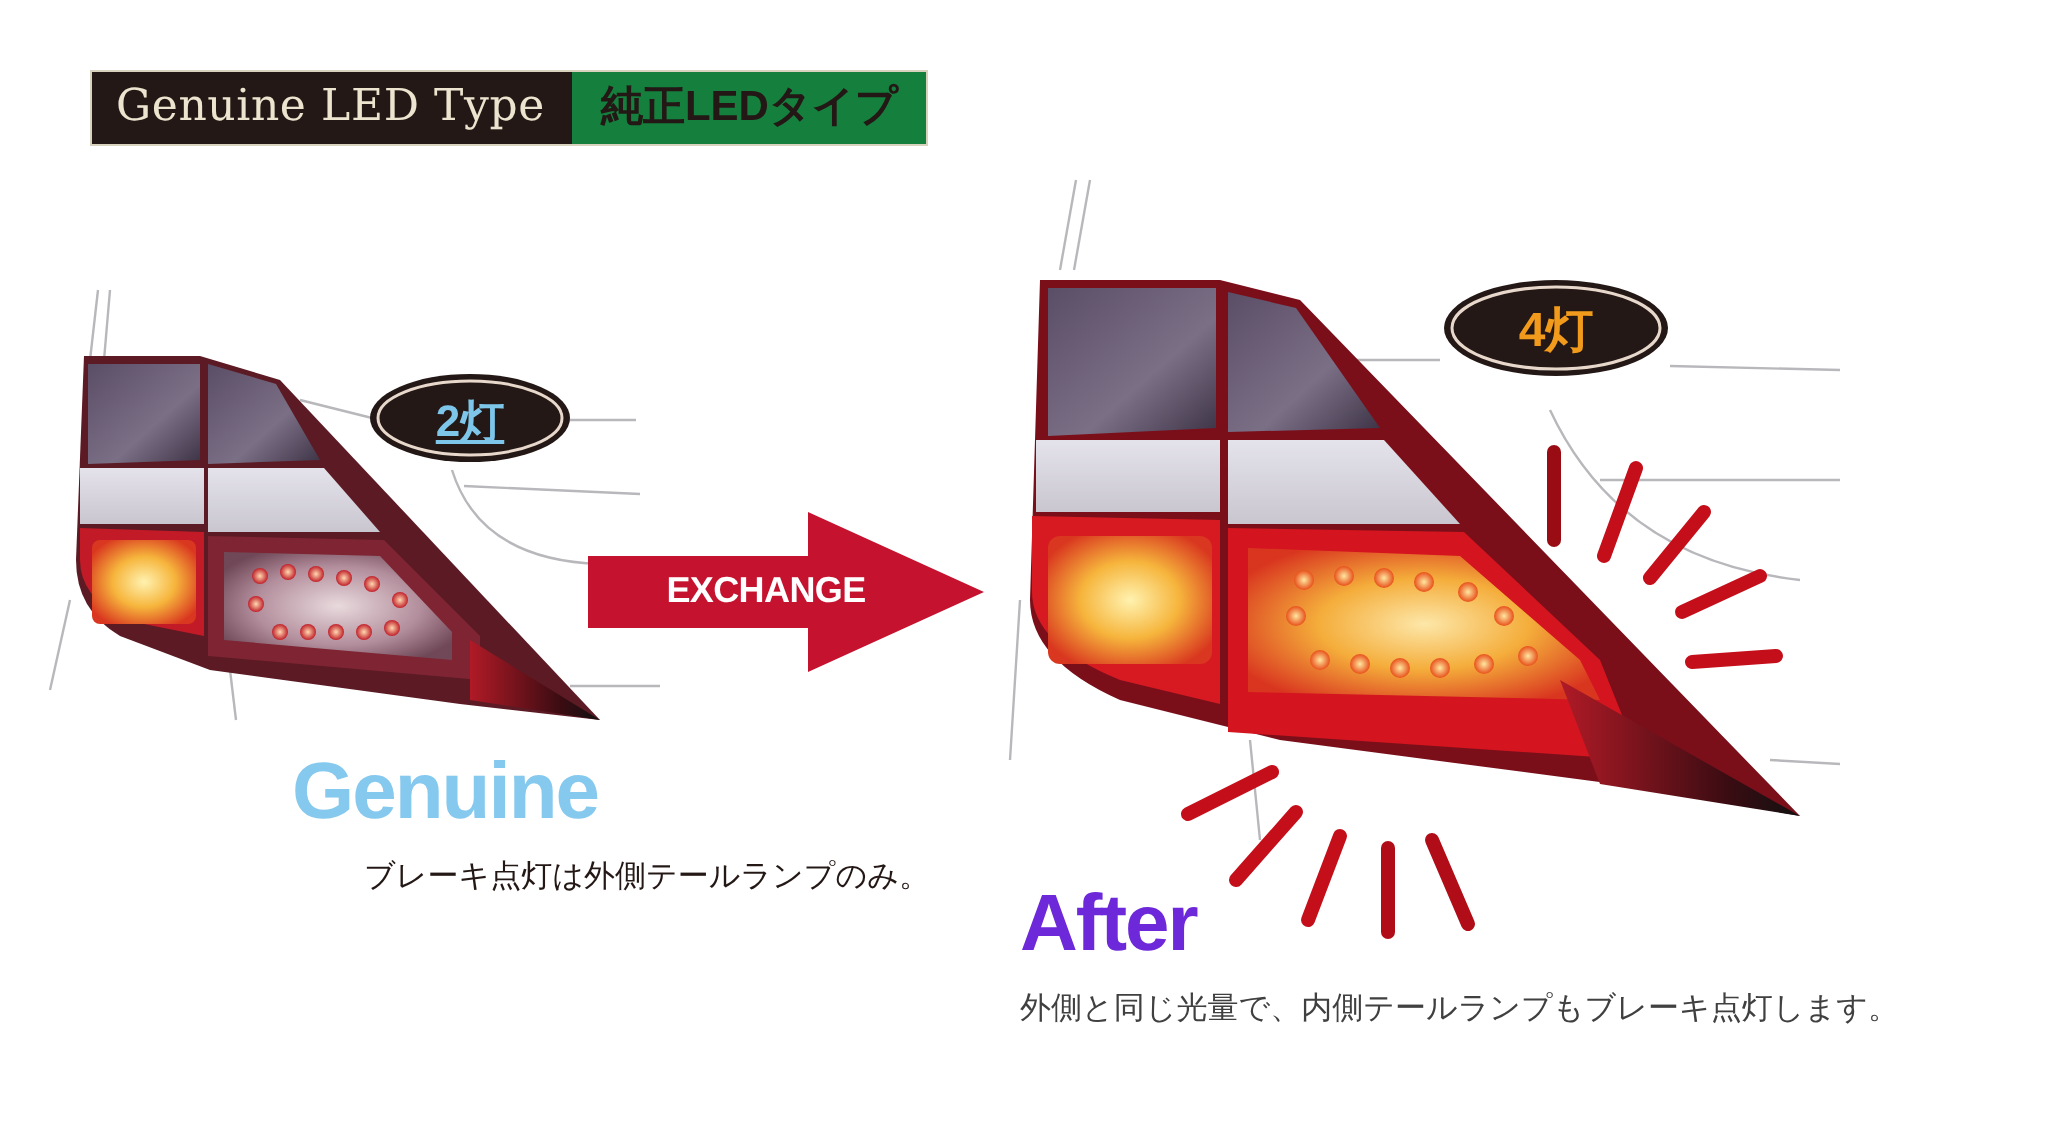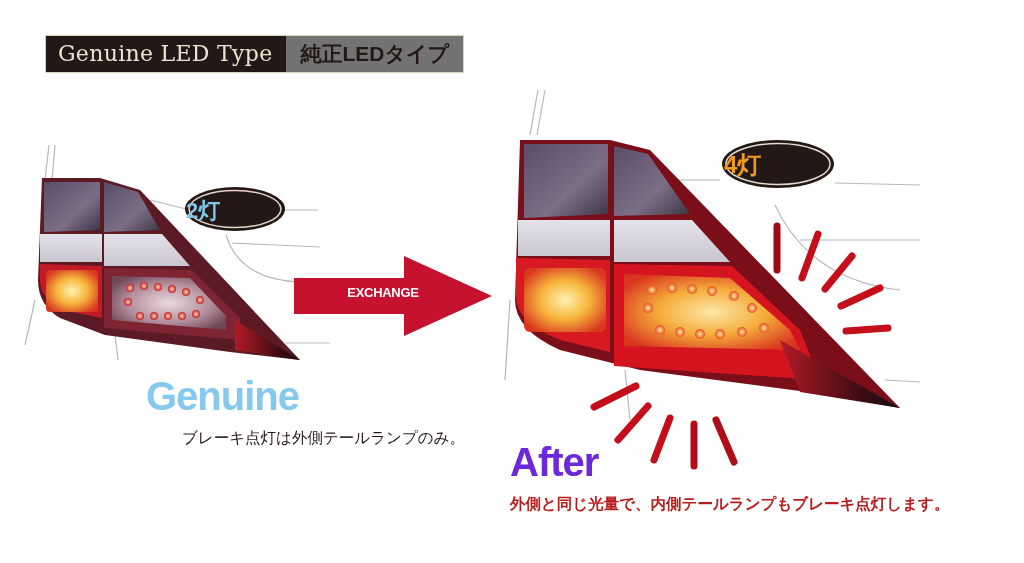--- a/index.html
+++ b/index.html
@@ -1,29 +1,29 @@
 <!DOCTYPE html>
 <html><head>
 <meta charset="utf-8">
 <style>
   html,body{margin:0;padding:0;}
   body{width:1024px;height:563px;background:#ffffff;position:relative;overflow:hidden;font-family:"Liberation Sans","DejaVu Sans",sans-serif;}
   .abs{position:absolute;}
   .header{left:46px;top:36px;height:36px;display:flex;box-shadow:0 0 0 1px #d9d3bd;}
   .header .en{background:#231815;color:#ece4cf;font-family:"DejaVu Serif","Liberation Serif",serif;font-size:22px;line-height:36px;padding:0 14px 0 12px;letter-spacing:0.3px;}
-  .header .jp{background:#737373;color:#231815;font-size:21px;line-height:36px;padding:0 14px 0 14px;font-weight:bold;}
+  .header .jp{background:#15803d;color:#231815;font-size:21px;line-height:36px;padding:0 14px 0 14px;font-weight:bold;}
   svg{position:absolute;left:0;top:0;}
-  .arrow-label{left:318px;top:285px;width:130px;text-align:center;color:#fff;font-weight:bold;font-size:13px;letter-spacing:-0.3px;}
-  .badge-text{font-weight:bold;font-size:22px;text-align:left;}
-  .badge2{left:186px;top:193px;width:98px;color:#7dc6ea;}
+  .arrow-label{left:318px;top:285px;width:130px;text-align:center;color:#fff;font-weight:bold;font-size:18px;letter-spacing:-0.3px;}
+  .badge-text{font-weight:bold;font-size:22px;text-align:center;}
+  .badge2{left:186px;top:193px;width:98px;color:#7dc6ea;text-decoration:underline;}
   .badge4{left:724px;top:147px;width:108px;color:#f19a1c;font-size:24px;}
   .before-title{left:146px;top:374px;color:#86c9ee;font-weight:bold;font-size:40px;letter-spacing:-1px;}
   .before-desc{left:146px;top:428px;color:#231815;font-size:15.5px;margin-left:36px;}
   .after-title{left:510px;top:440px;color:#6d28d9;font-weight:bold;font-size:40px;letter-spacing:-1px;}
-  .after-desc{left:510px;top:494px;color:#b91c1c;font-size:15.5px;font-weight:bold;}
+  .after-desc{left:510px;top:494px;color:#404040;font-size:15.5px;}
 </style>
 </head>
 <body>
 
 <div class="abs header">
   <span class="en">Genuine LED Type</span>
   <span class="jp">純正LEDタイプ</span>
 </div>
 
 <svg width="1024" height="563" viewBox="0 0 1024 563">

